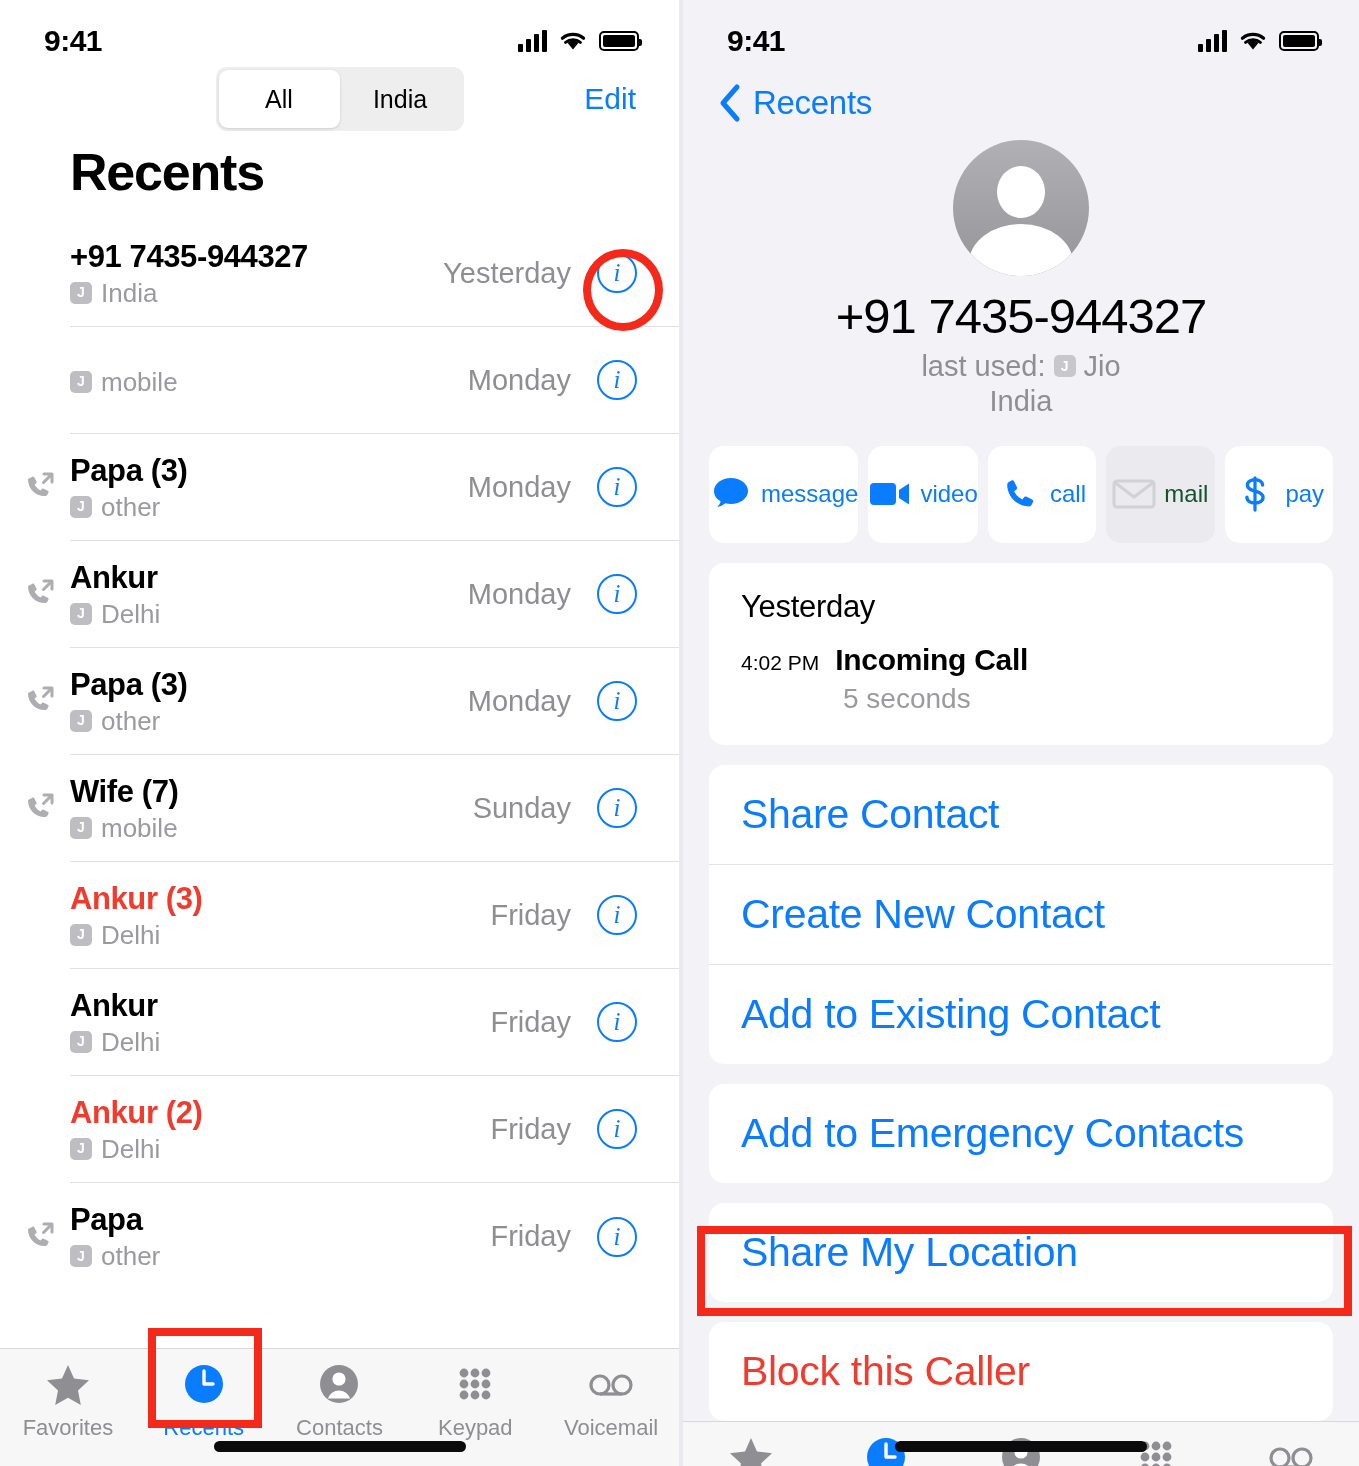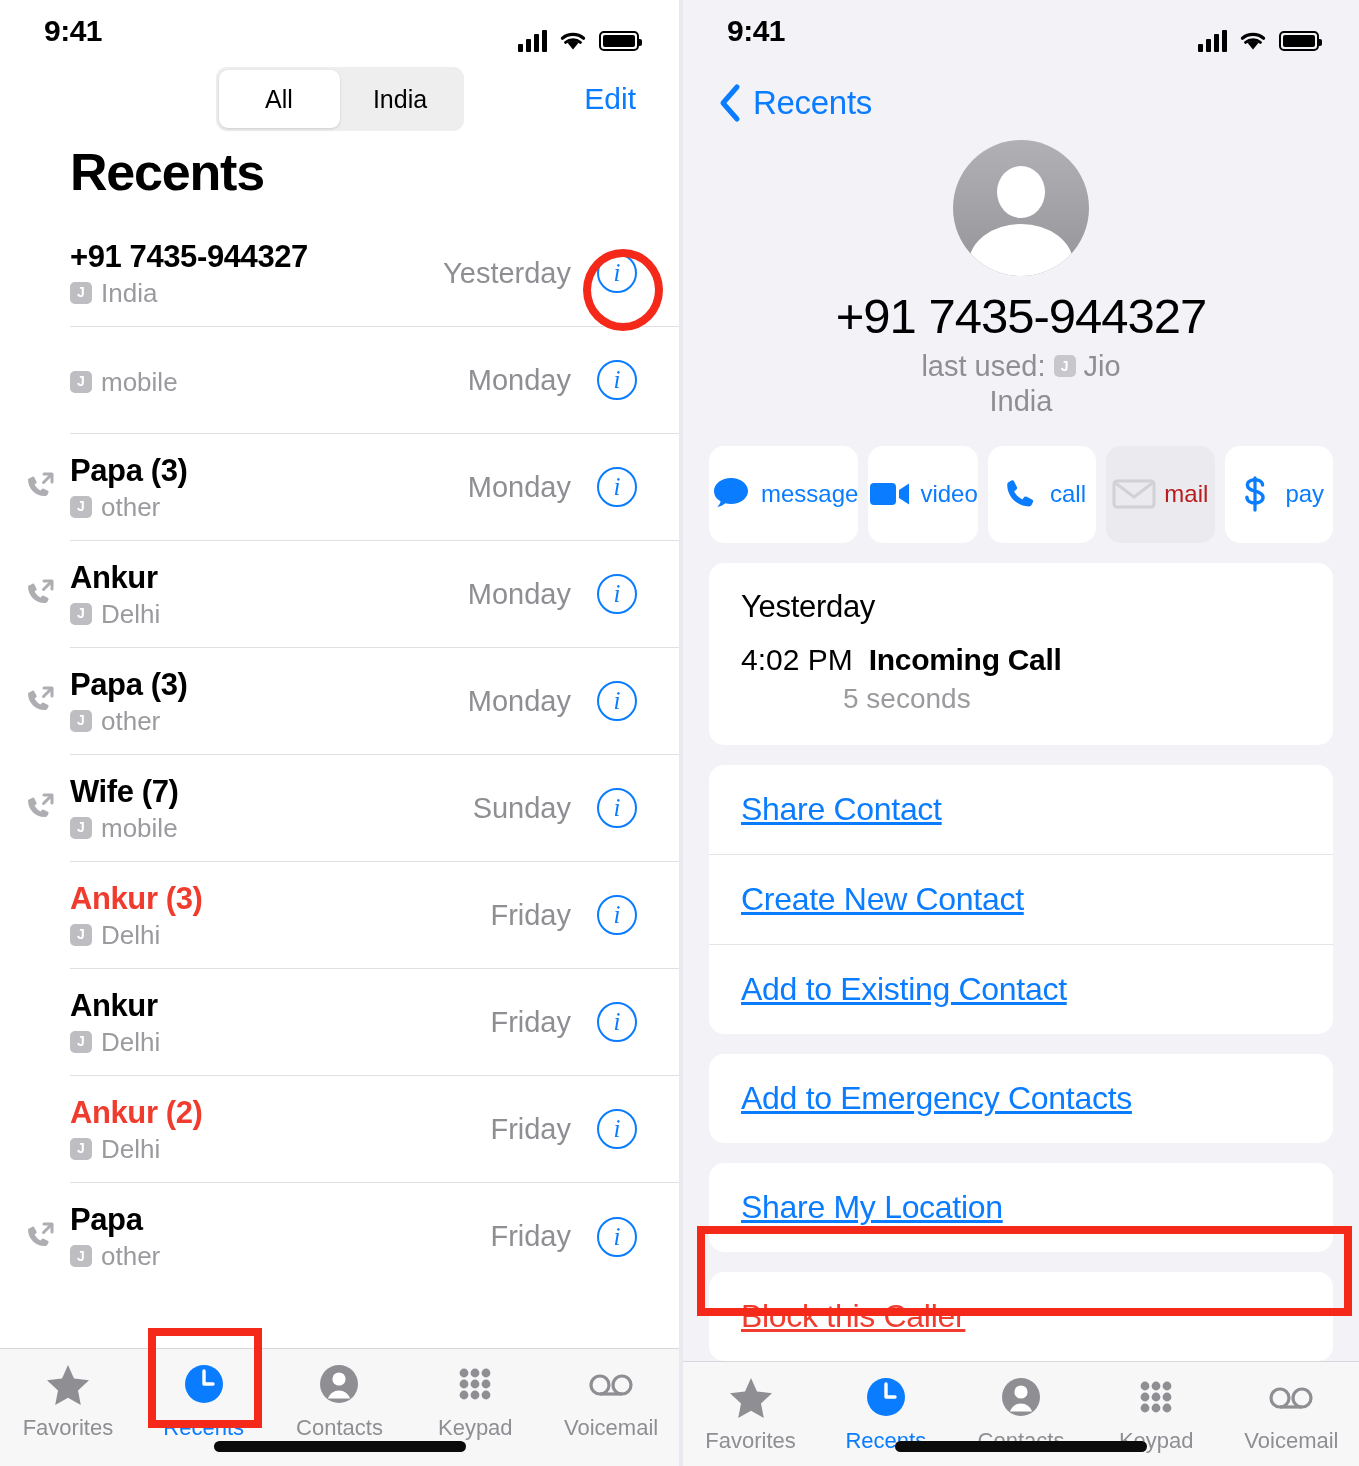--- a/index.html
+++ b/index.html
@@ -20,20 +20,21 @@
     overflow: hidden;
   }
   .phone.left  { width: 679px; background: #ffffff; }
   .gutter      { width: 4px; background: #e9e9ef; }
   .phone.right { width: 676px; background: #f2f2f7; }
 
   
   .statusbar {
     height: 68px;
     display: flex;
+    align-items: center;
     justify-content: space-between;
     padding: 14px 40px 0 44px;
     flex: 0 0 auto;
   }
   .status-time {
     font-size: 30px; font-weight: 700; color: #000;
     letter-spacing: -0.5px;
   }
   .status-icons { display: flex; align-items: center; gap: 11px; }
   .bars { display: flex; align-items: flex-end; gap: 3px; height: 22px; }
@@ -177,39 +178,38 @@
   .action-btn {
     flex: 1; background: #ffffff; border-radius: 15px;
     height: 97px; display: flex; 
     align-items: center; justify-content: center; gap: 8px;
   }
   .action-btn.disabled { background: #eaeaef; }
   .action-ico { width: 44px; height: 36px; color: #0a7cff; display: flex; align-items: center; justify-content: center; }
   .action-ico svg { width: 100%; height: 100%; display: block; }
   .action-btn.disabled .action-ico { color: #d1d1d6; }
   .action-lbl { font-size: 24px; color: #0a7cff; }
-  .action-btn.disabled .action-lbl { color: #b91c1c; }
+  .action-btn.disabled .action-lbl { color: #14532d; }
 
   
   .card {
     background: #ffffff; border-radius: 15px;
     margin: 20px 26px 0 26px; flex: 0 0 auto;
   }
   .call-detail { padding: 26px 32px 30px 32px; }
   .cd-day { font-size: 31px; font-weight: 400; color: #000; letter-spacing:-0.3px; }
   .cd-line { display: flex; align-items: baseline; gap: 16px; margin-top: 18px; }
-  .cd-time { font-size: 30px; color: #000; }
+  .cd-time { font-size: 21px; color: #000; }
   .cd-type { font-size: 30px; font-weight: 700; color: #000; letter-spacing: -0.3px; }
   .cd-dur { font-size: 28px; color: #9b9b9f; margin-top: 6px; padding-left: 102px; }
 
   .list-item {
-    padding: 26px 0 26px 32px; font-size: 32px; color: #0a7cff;
+    padding: 26px 0 26px 32px; font-size: 41px; color: #0a7cff;
     letter-spacing: -0.3px; border-bottom: 1px solid #e4e4e8;
     margin-left: 0;
-    text-decoration: underline;
   }
   .list-item:last-child { border-bottom: none; }
   .list-item.destructive { color: #f03c2e; }
 
   
   .ann-circle {
     position: absolute; border: 8px solid #f4291a; border-radius: 50%;
     pointer-events: none;
   }
   .ann-box {

